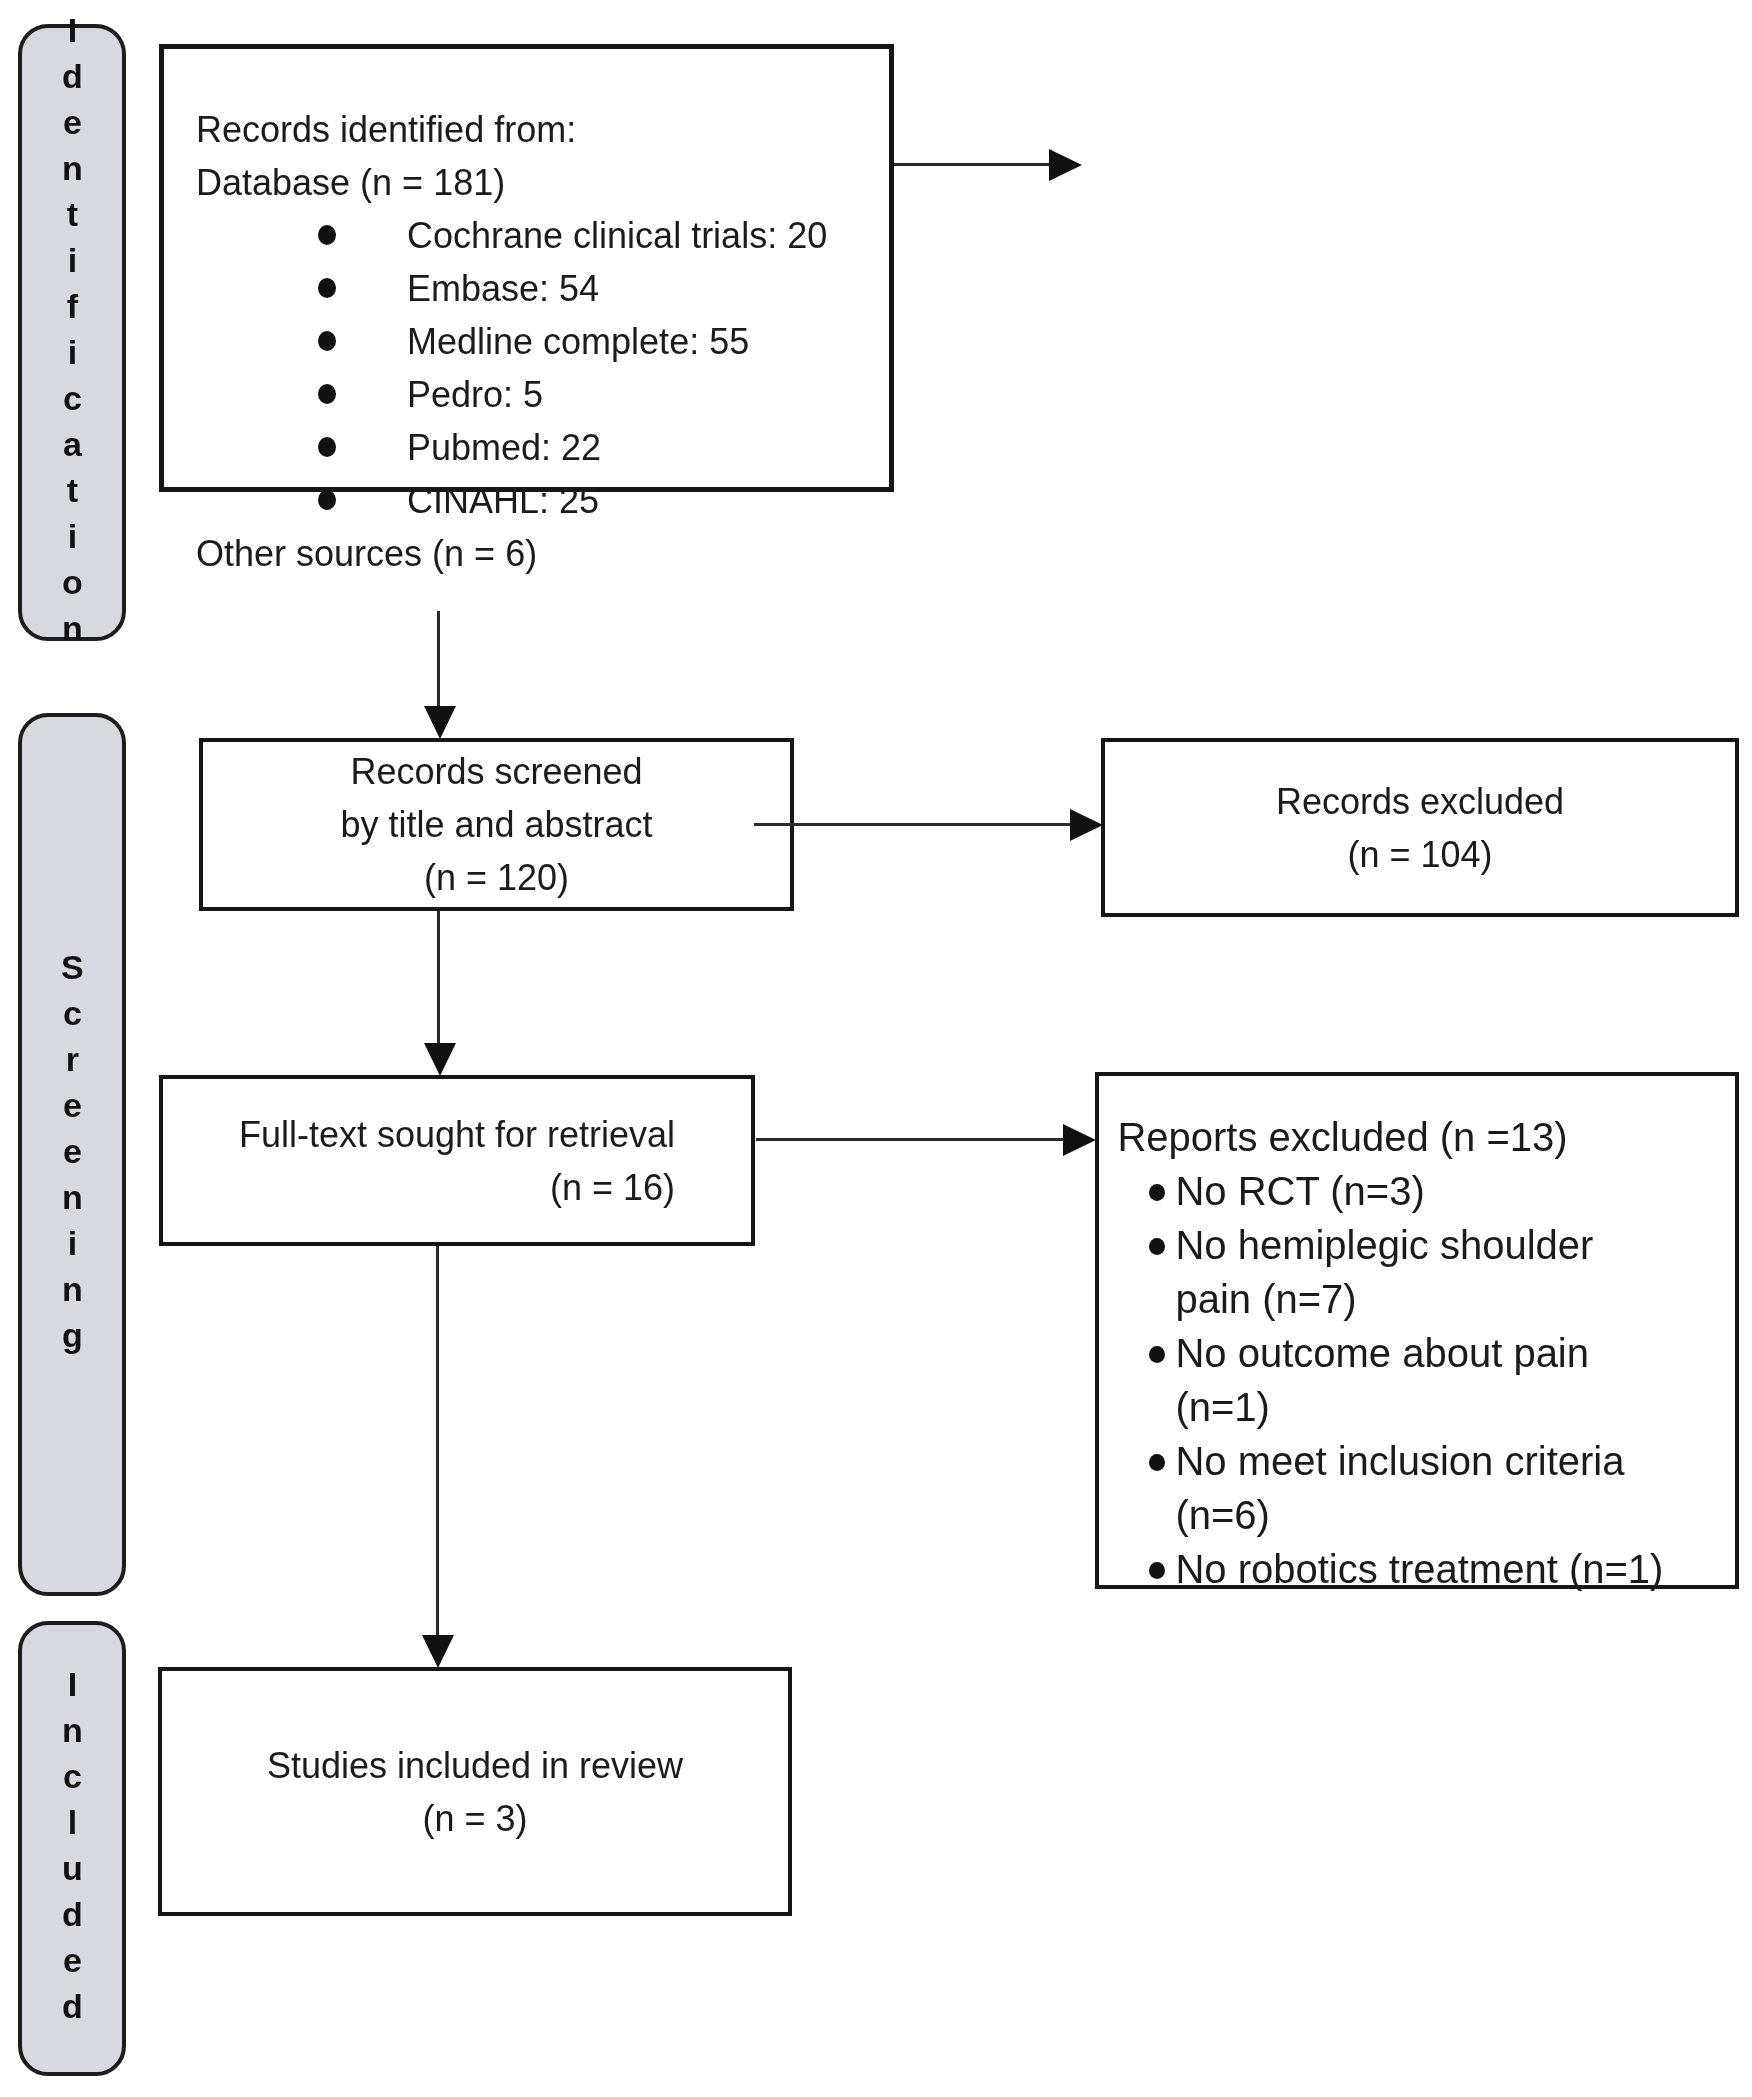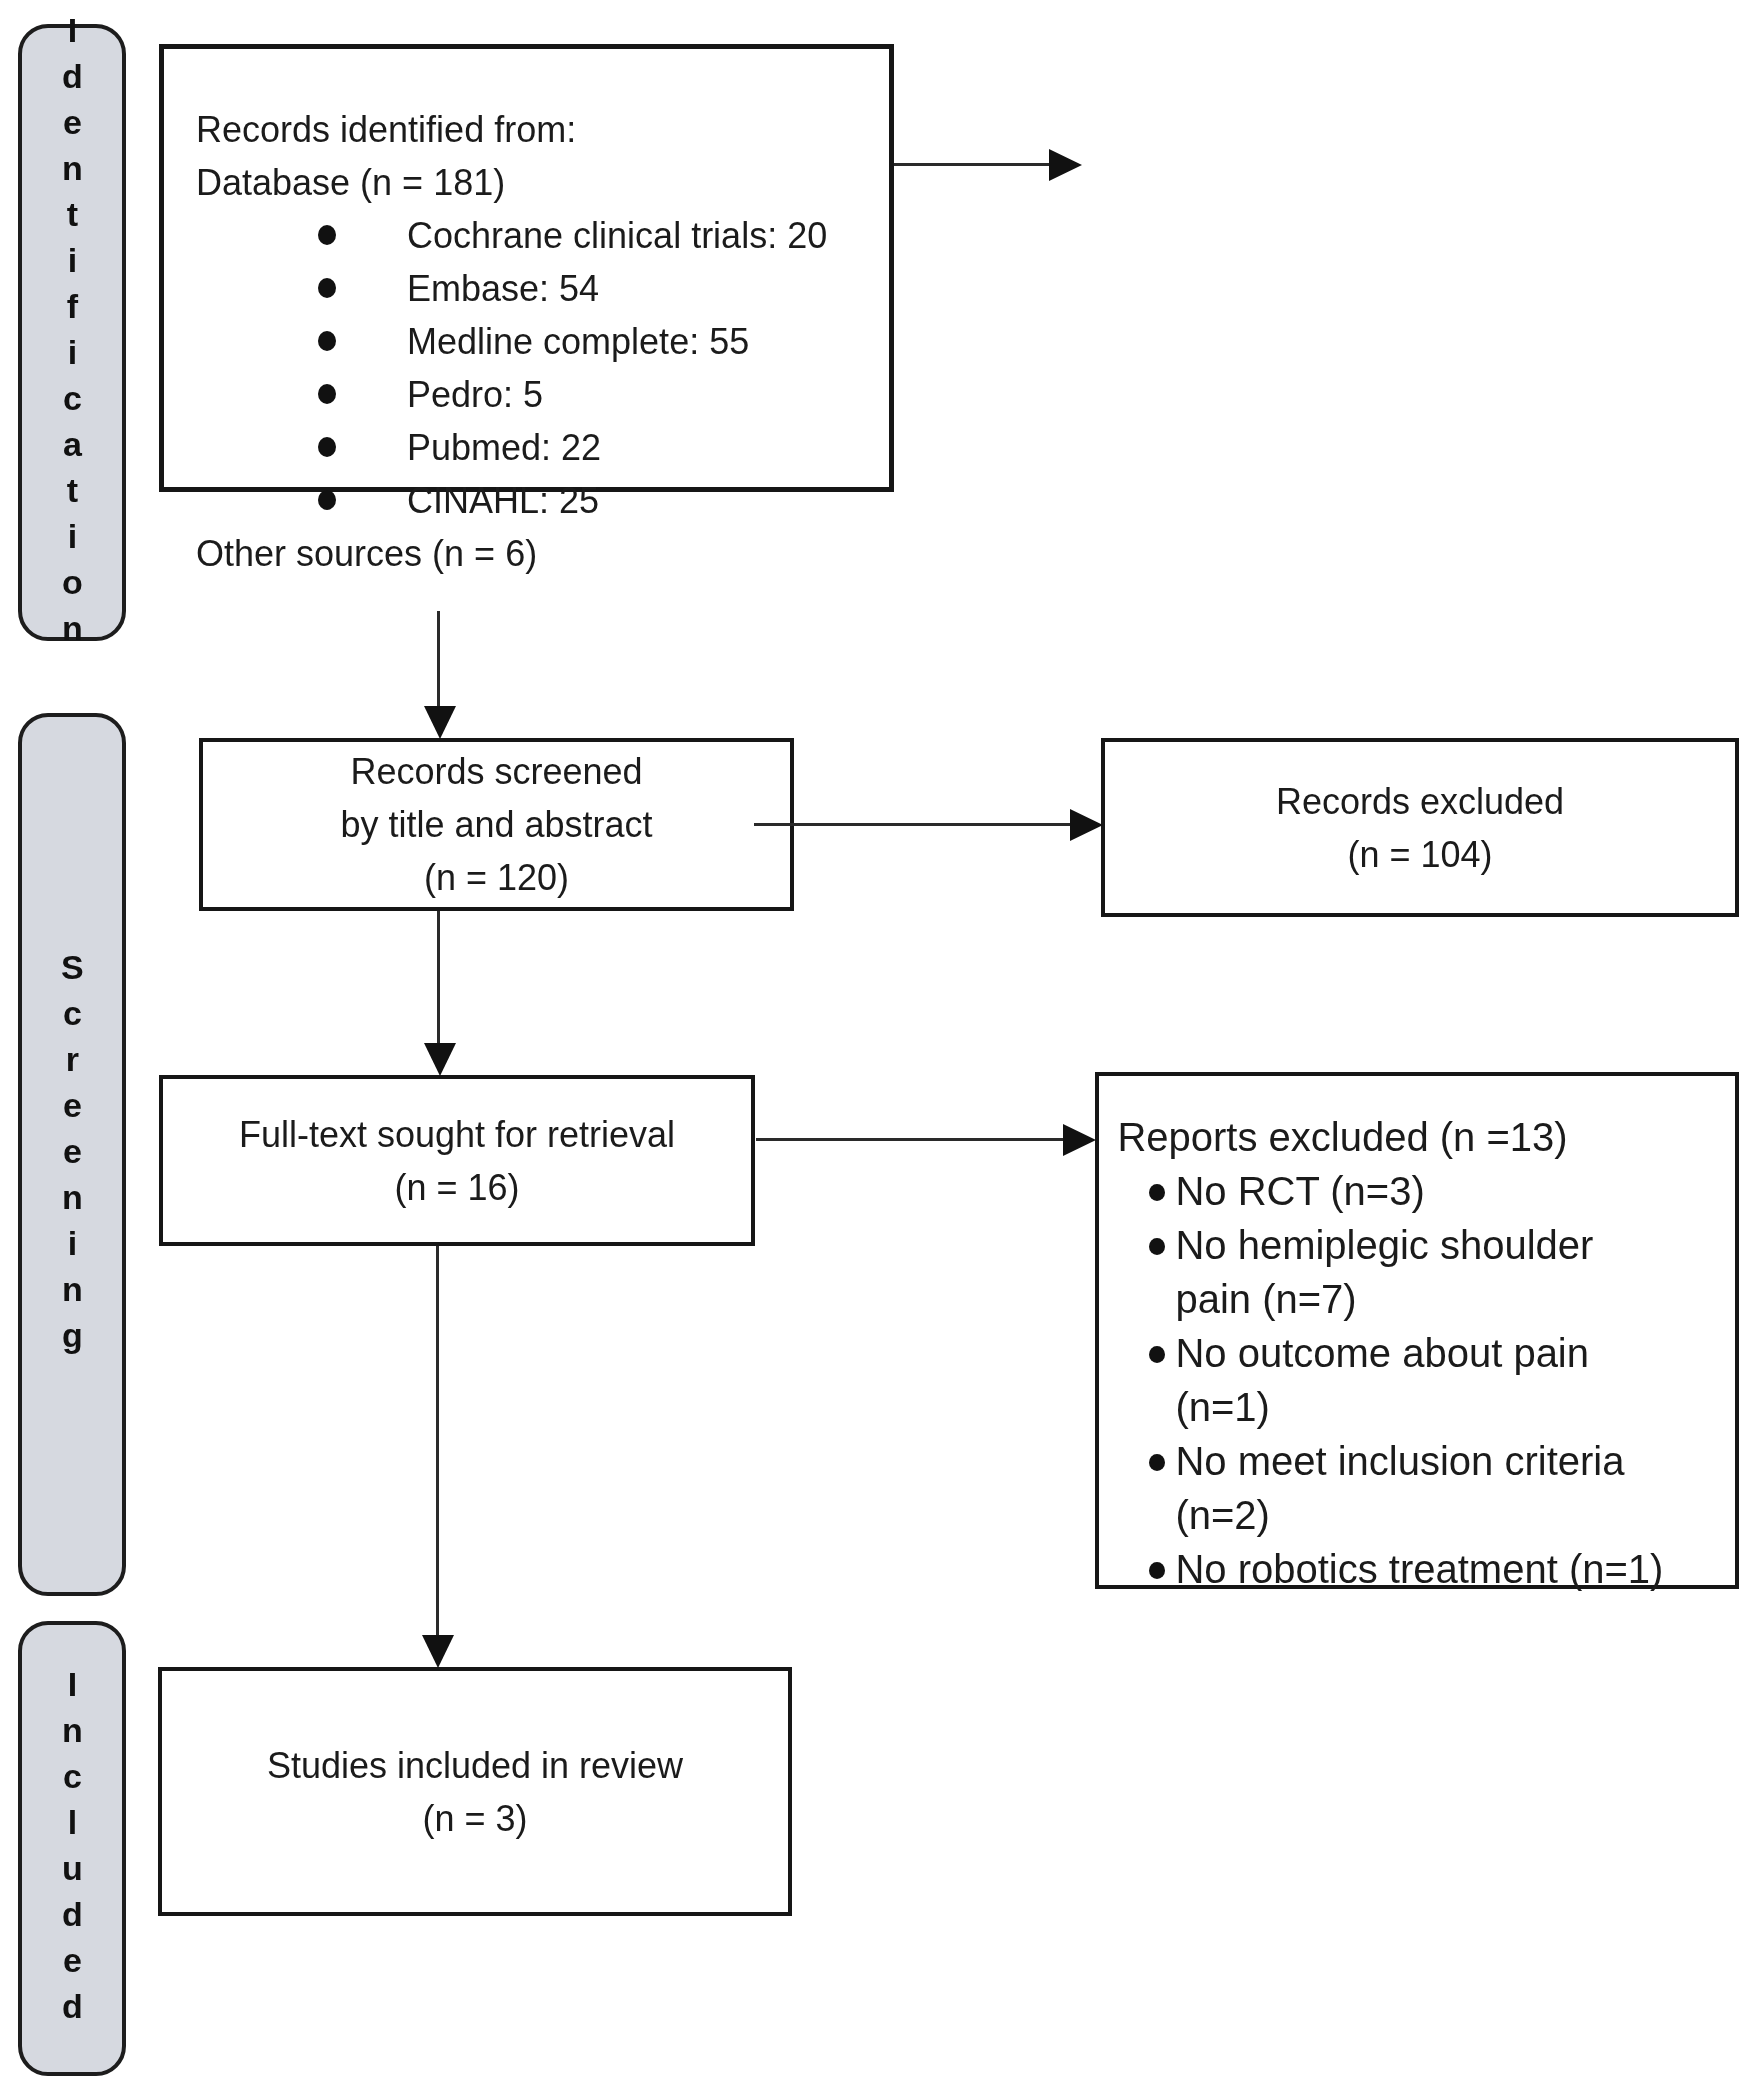--- a/index.html
+++ b/index.html
@@ -26,21 +26,21 @@
 
   
   .box {
     position:absolute; background:#ffffff; border:4.6px solid #161616;
     box-sizing:border-box; font-size:36px; line-height:53px; color:#1b1b1b;
   }
   #box-identified { left:159px;  top:44px;   width:735px; height:448px; border-width:5.3px; padding:54px 13px 0 32px; }
   #box-removed    { left:1080px; top:43px;   width:655px;  height:412px; padding:78px 79px 0 59px; line-height:55px; }
   #box-screened   { left:159px;  top:738px; width:595px;  height:173px;margin-left:40px; }
   #box-rec-excl   { left:1101px; top:738px; width:638px;  height:179px; }
-  #box-fulltext   { left:159px;  top:1075px; width:596px;  height:171px; }
+  #box-fulltext   { left:159px;  top:1075px; width:596px;  height:171px;text-align:right; }
   #box-rep-excl   { left:1095px; top:1072px; width:644px;  height:517px; padding:34px 13px 0 18.4px; font-size:40px; line-height:54px; }
   #box-included   { left:158px;  top:1667px; width:634px;  height:249px; }
 
   .center-box { display:flex; align-items:center; justify-content:center; text-align:center; }
   .center-box .ctext { white-space:pre-line; }
 
   
   #box-identified ul { list-style:none; margin:0 0 0 122px; padding:0; }
   #box-identified li { position:relative; padding-left:89px; line-height:53px; }
   #box-identified li::before {
@@ -130,21 +130,21 @@
 
   <div class="box" id="box-rep-excl">
     <div class="heading">Reports excluded (n =13)</div>
     <ul>
         <li><span class="li-text">No RCT (n=3)</span></li>
         <li><span class="li-text">No hemiplegic shoulder
 pain (n=7)</span></li>
         <li><span class="li-text">No outcome about pain
 (n=1)</span></li>
         <li><span class="li-text">No meet inclusion criteria
-(n=2)</span></li>
+(n=6)</span></li>
         <li><span class="li-text">No robotics treatment (n=1)</span></li>
       </ul>
   </div>
 
   <div class="box center-box" id="box-included">
     <span class="ctext">Studies included in review
 (n = 3)</span>
   </div>
 
   <div class="hline" id="a1-line"></div>

